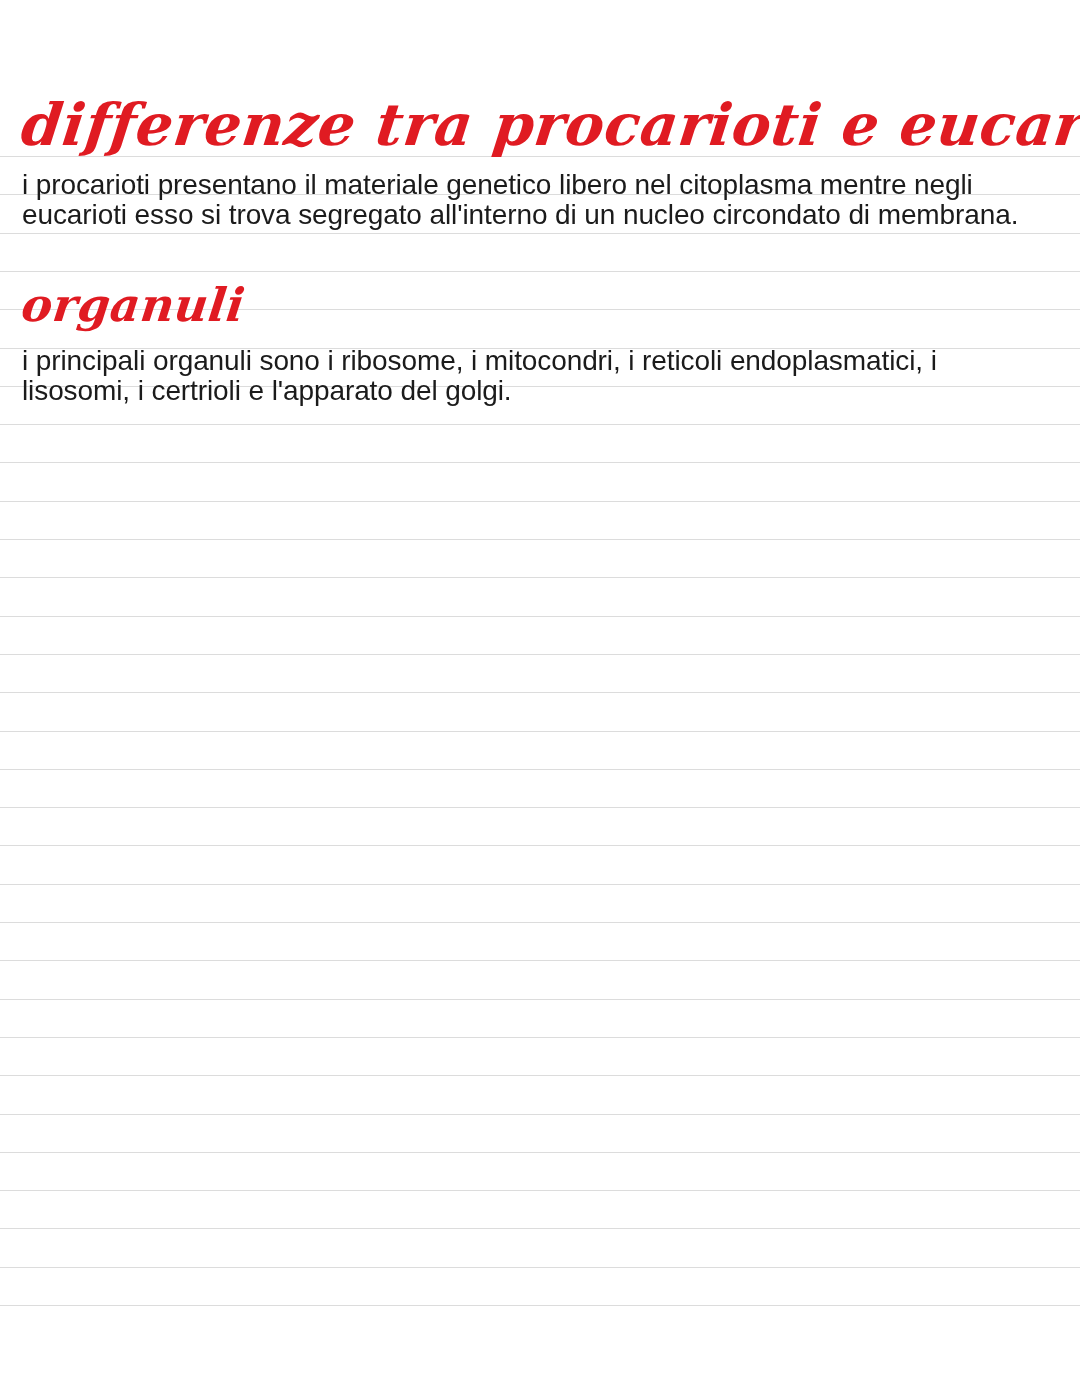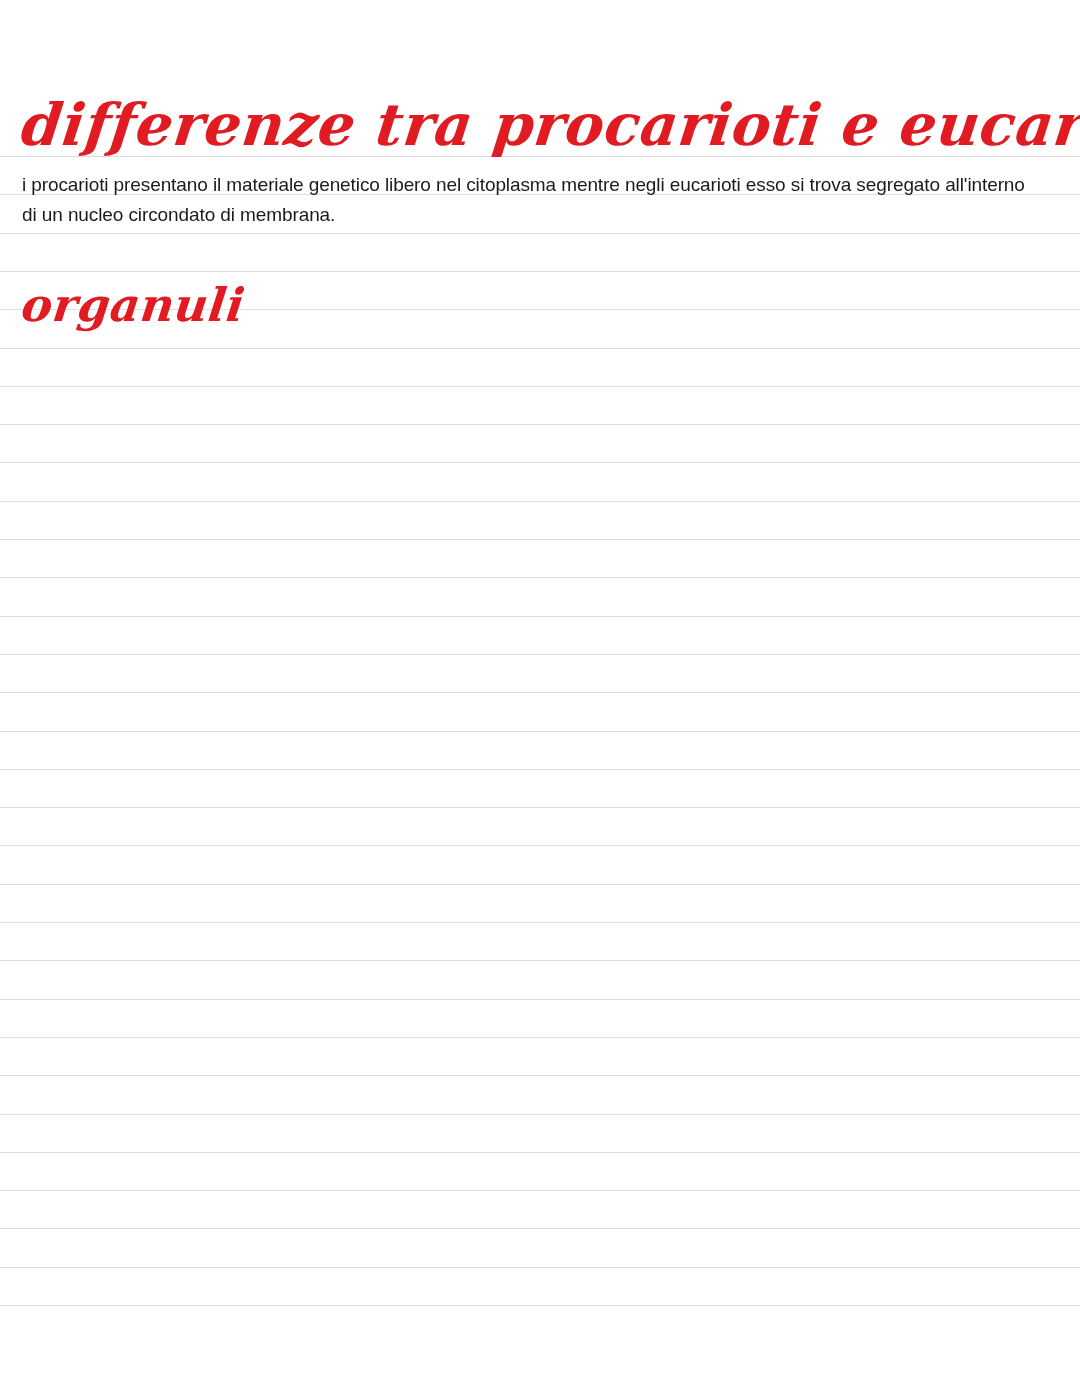--- a/index.html
+++ b/index.html
@@ -64,21 +64,21 @@
   .heading-1 {
     font-size: 58px;
   }
   .heading-2 {
     font-size: 46px;
   }
 
   .body-text {
     color: #1b1b1b;
     font-family: "Liberation Sans", sans-serif;
-    font-size: 19px;
+    font-size: 28px;
     line-height: 30px;
     letter-spacing: -0.1px;
     max-width: 1020px;
   }
 
   
   #sec-1 { top: 96px; }
   #sec-1 .body-text { margin-top: 16px; }
   #sec-2 { top: 282px; }
   #sec-2 .body-text { margin-top: 18px; }
@@ -124,16 +124,17 @@
 
   <div id="content">
 
     <div class="section" id="sec-1">
       <div class="heading heading-1">differenze tra procarioti e eucarioti</div>
       <div class="body-text">i procarioti presentano il materiale genetico libero nel citoplasma mentre negli eucarioti esso si trova segregato all'interno di un nucleo circondato di membrana.</div>
     </div>
 
     <div class="section" id="sec-2">
       <div class="heading heading-2">organuli</div>
+      <div class="body-text">i principali organuli sono i ribosome, i mitocondri, i reticoli endoplasmatici, i lisosomi, i certrioli e l'apparato del golgi.</div>
     </div>
 
   </div>
 </div>
 
 </body></html>

